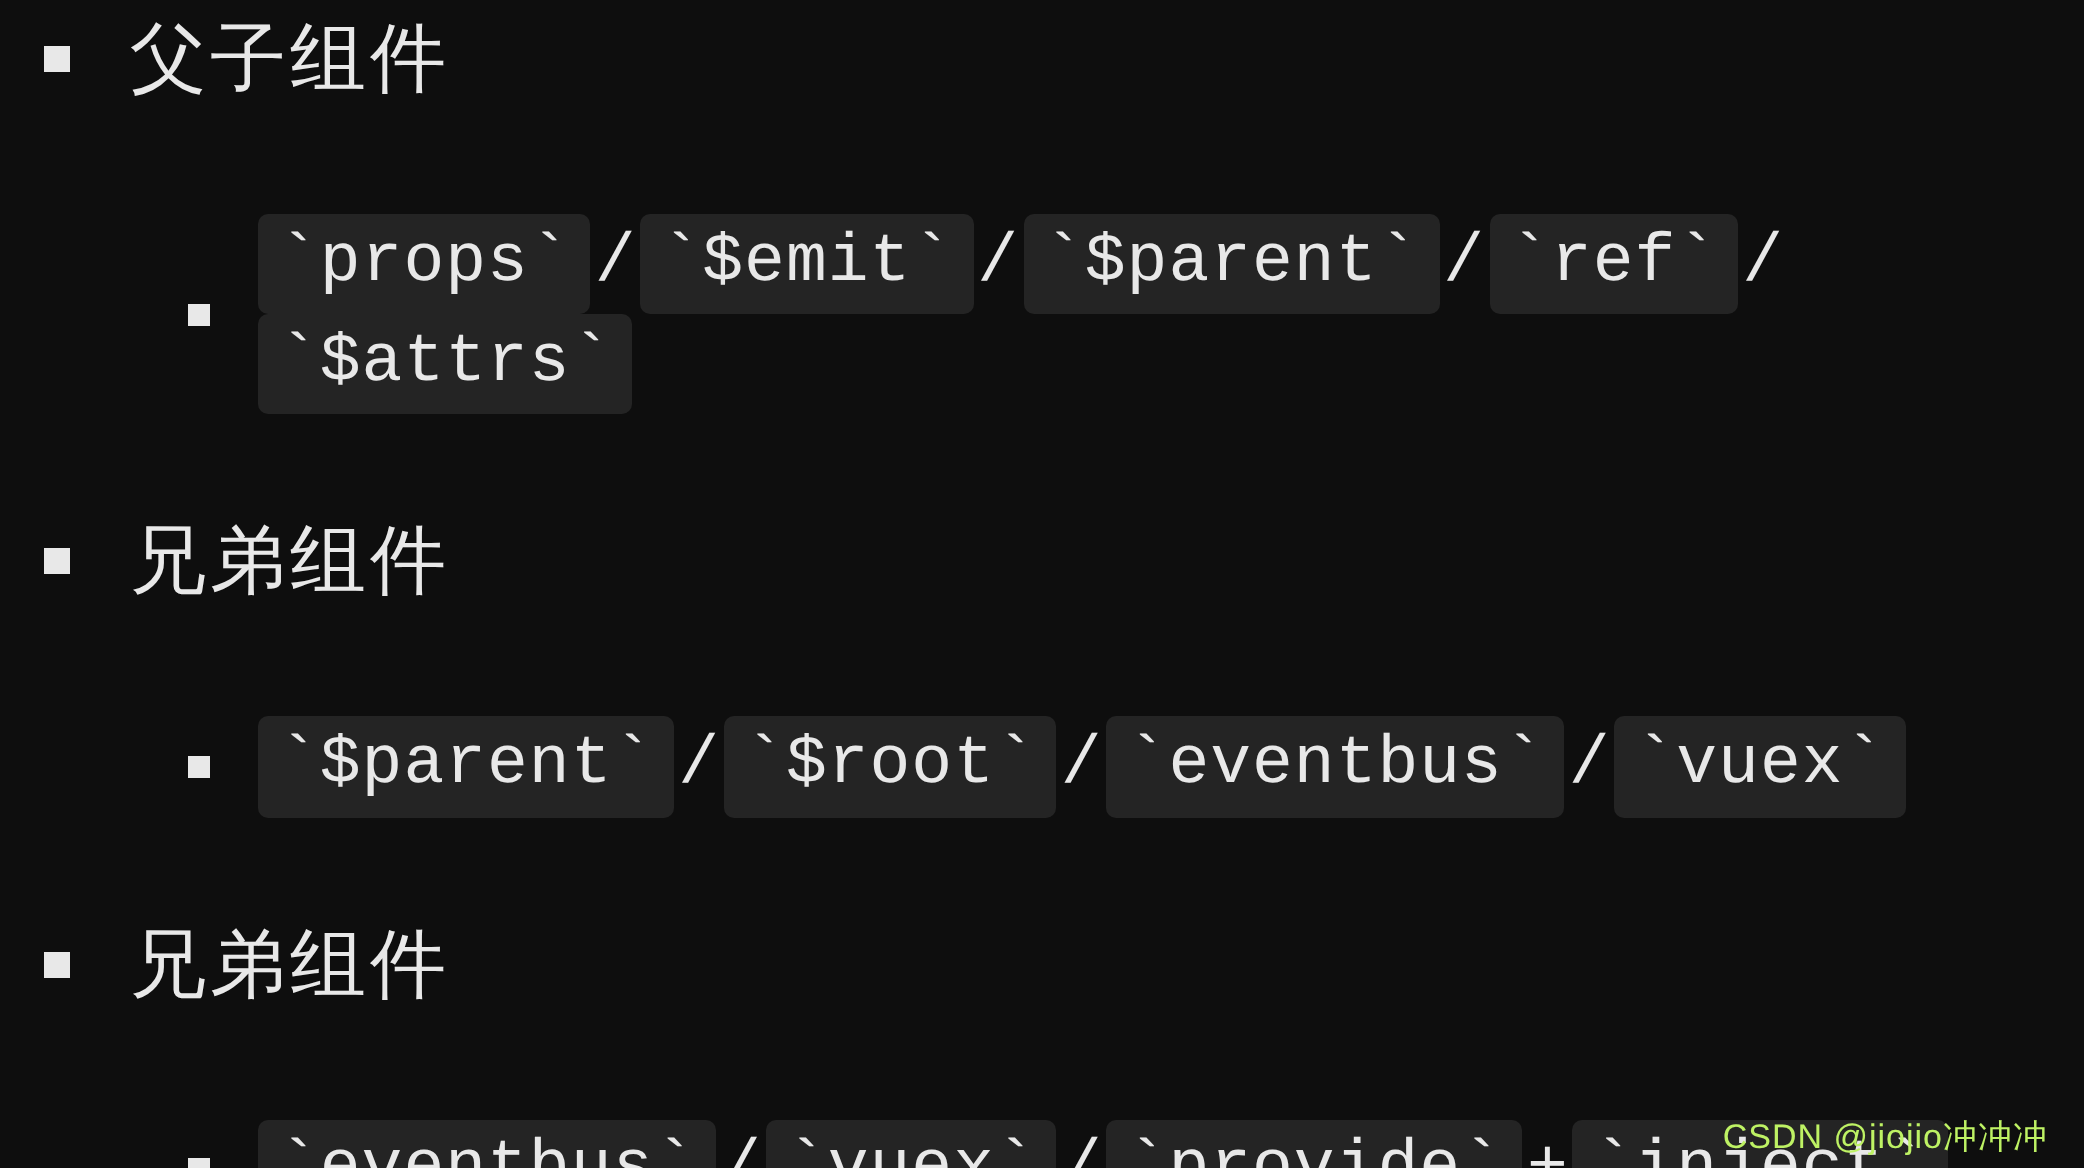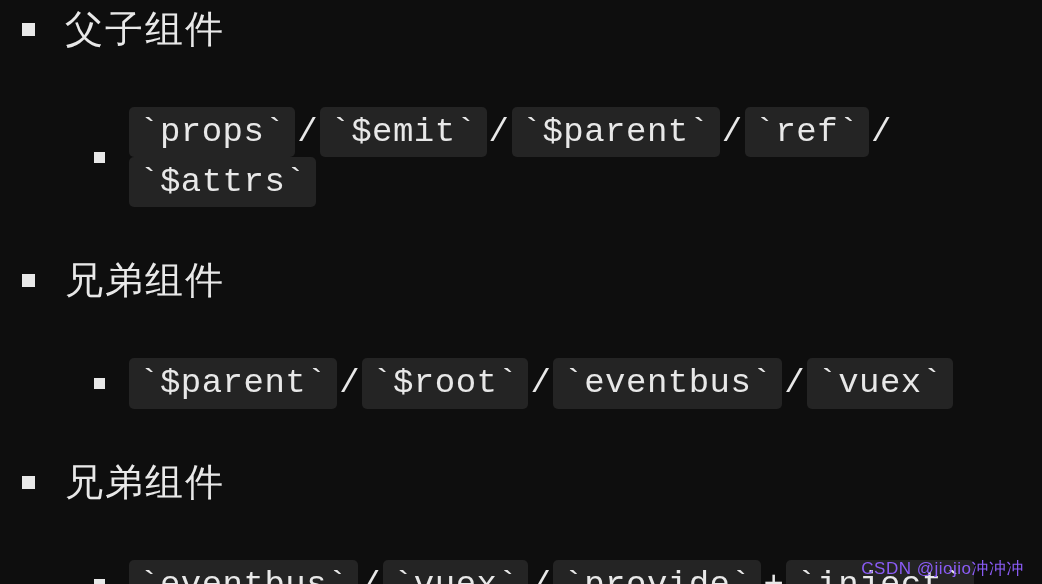--- a/index.html
+++ b/index.html
@@ -72,21 +72,21 @@
     }
     .sep {
       margin: 0 2px;
       color: #e8e8e8;
     }
     .watermark {
       position: absolute;
       bottom: 4px;
       right: 18px;
       font-size: 17px;
-      color: #8b5cf6;
+      color: #bef264;
       letter-spacing: 0.5px;
       text-align: right;
     }
   </style>
 </head>
 <body>
 
 <ul class="outer-list">
   <li class="outer-item">
     <div class="outer-item-row">

